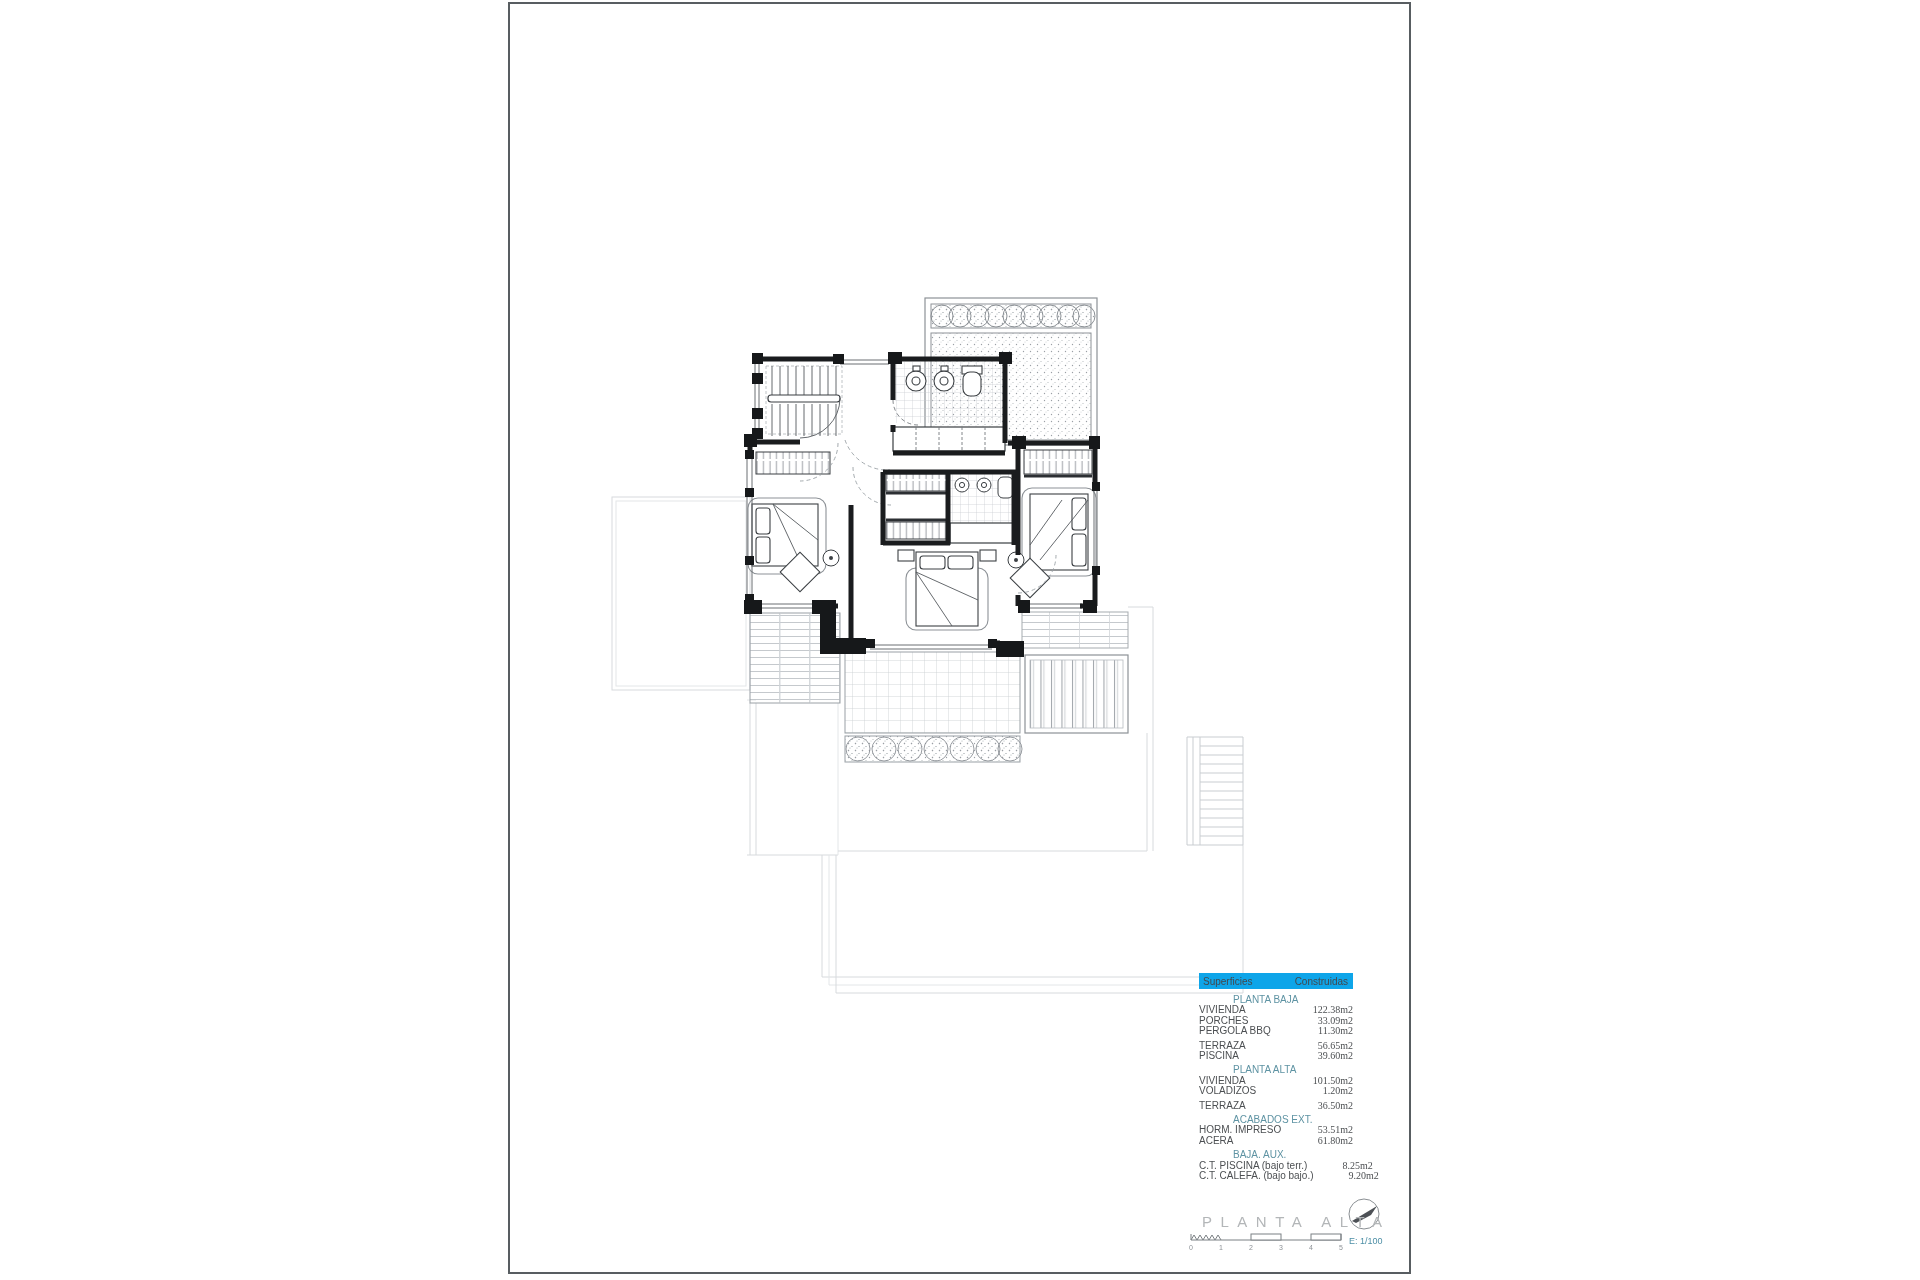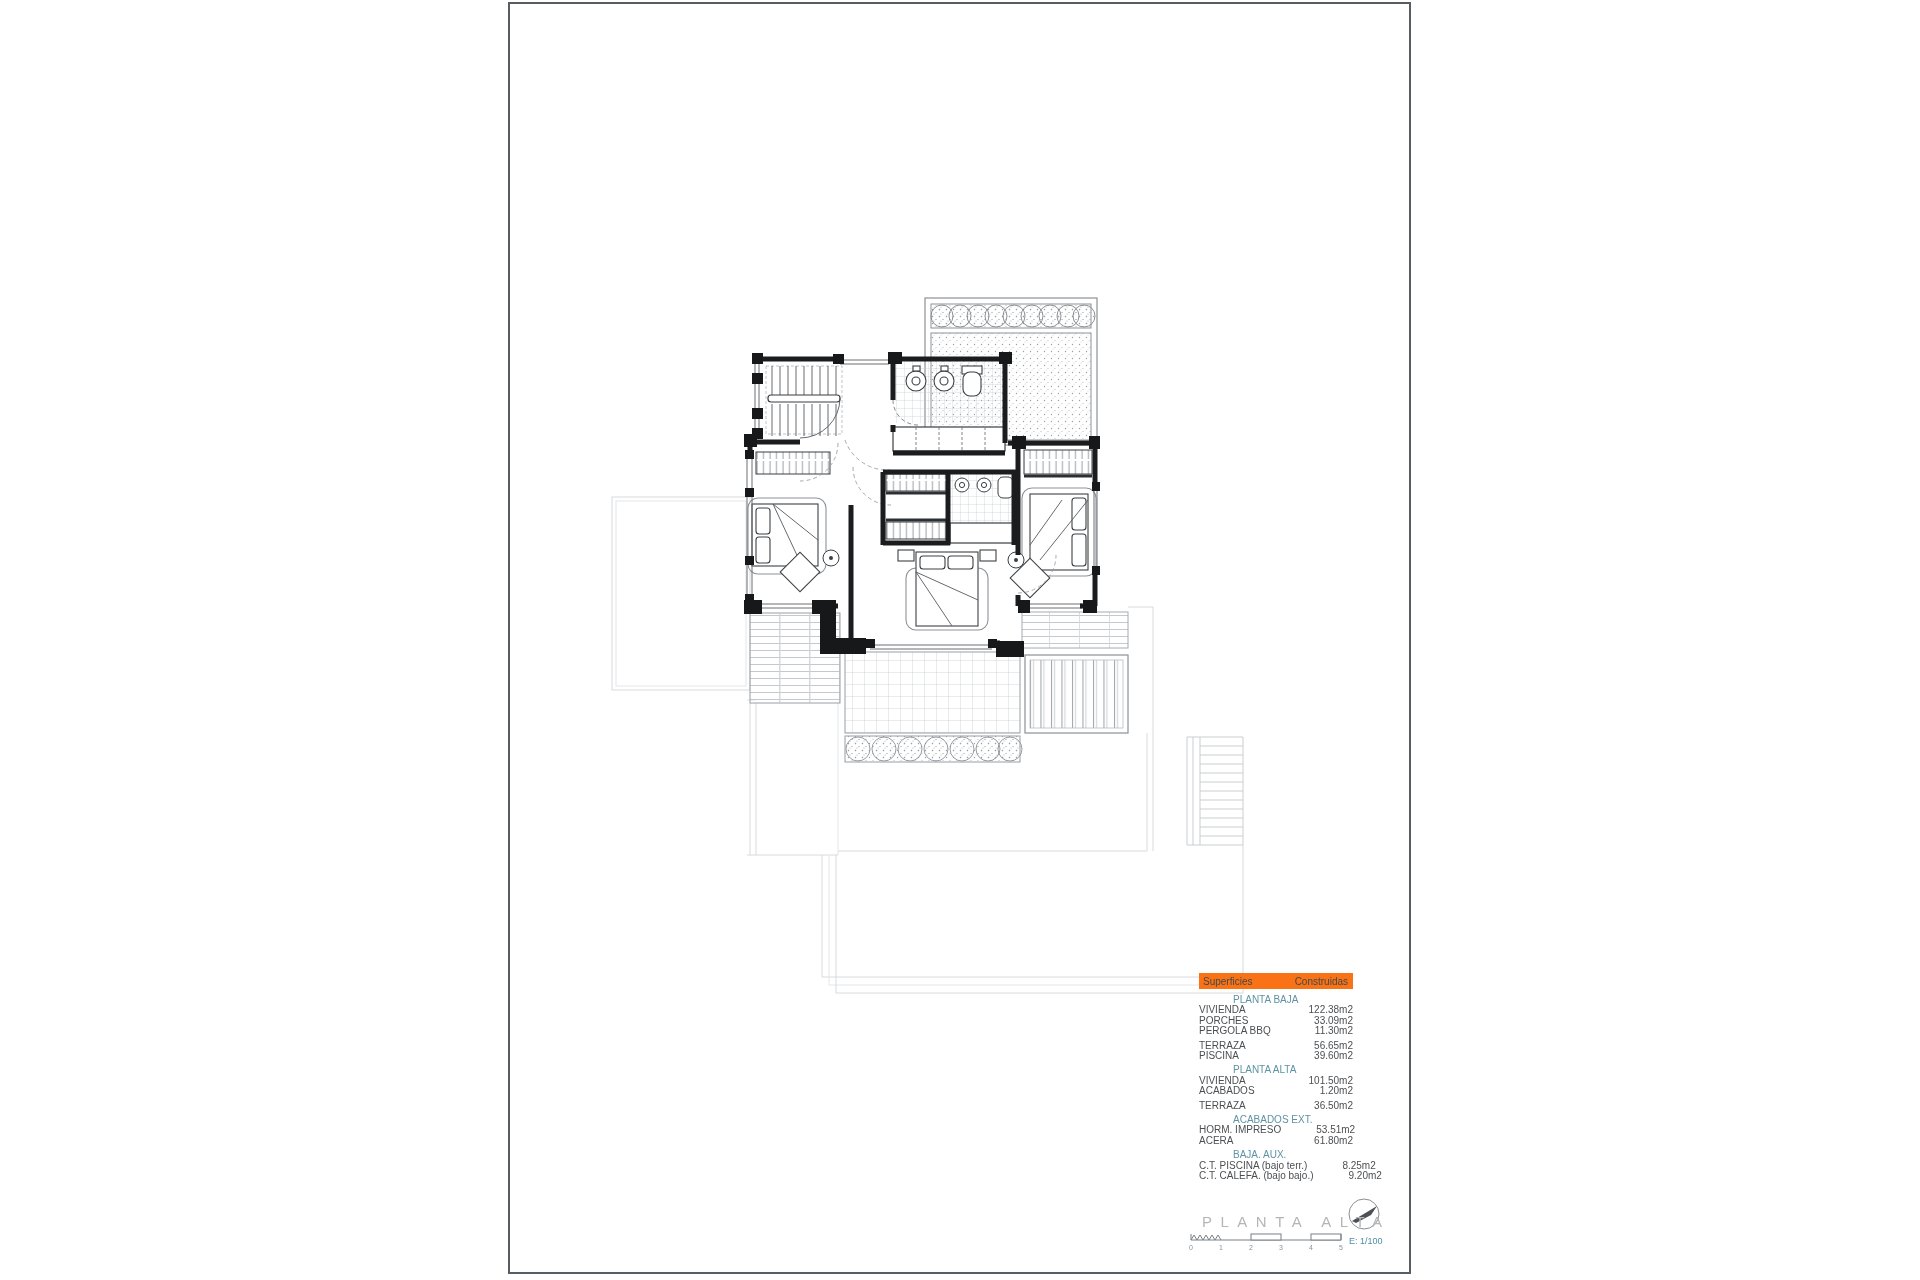--- a/index.html
+++ b/index.html
@@ -5,28 +5,28 @@
   html,body{margin:0;padding:0;background:#ffffff;}
   .canvas{position:relative;width:1920px;height:1280px;background:#ffffff;
           font-family:"Liberation Sans",sans-serif;overflow:hidden;}
   .sheet{position:absolute;left:508px;top:2px;width:903px;height:1272px;
          border:2px solid #585d61;background:#ffffff;box-sizing:border-box;}
   .plan-svg{position:absolute;left:0;top:0;width:1920px;height:1280px;}
 
   
   .surfaces{position:absolute;left:1199px;top:973px;width:154px;font-size:10px;color:#4c4f52;}
   .thead{display:flex;justify-content:space-between;align-items:center;
-         background:#f97316;color:#43484d;height:16px;padding:0 5px 0 4px;}
+         background:#0ea5e9;color:#43484d;height:16px;padding:0 5px 0 4px;}
   .tbody{padding-top:4px;}
   .tsection{margin-top:4px;}
   .tsection:first-child{margin-top:2px;}
   .ttitle{color:#5e93a3;line-height:10.4px;padding-left:34px;}
   .trow{display:flex;justify-content:space-between;line-height:10.4px;gap:35px;}
   .tlabel{white-space:nowrap;}
-  .tvalue{text-align:right;white-space:nowrap;}
+  .tvalue{text-align:right;white-space:nowrap;font-family:Liberation Serif, serif;}
 
   
   .plan-title{position:absolute;left:1202px;top:1213px;font-size:15px;letter-spacing:8.5px;
               color:#b3b6b8;white-space:nowrap;}
 
   .scale-num{font:7px "Liberation Sans",sans-serif;fill:#8d9297;text-anchor:middle;}
   .scale-label{font:9px "Liberation Sans",sans-serif;fill:#4d8fa6;}
 </style>
 </head>
 <body>
@@ -328,21 +328,21 @@
             <span class="tvalue">39.60m2</span>
           </div>
         </div>
         <div class="tsection">
           <div class="ttitle">PLANTA ALTA</div>
           <div class="trow">
             <span class="tlabel">VIVIENDA</span>
             <span class="tvalue">101.50m2</span>
           </div>
           <div class="trow">
-            <span class="tlabel">ACABADOS</span>
+            <span class="tlabel">VOLADIZOS</span>
             <span class="tvalue">1.20m2</span>
           </div>
         </div>
         <div class="tsection">
           <div class="trow">
             <span class="tlabel">TERRAZA</span>
             <span class="tvalue">36.50m2</span>
           </div>
         </div>
         <div class="tsection">

